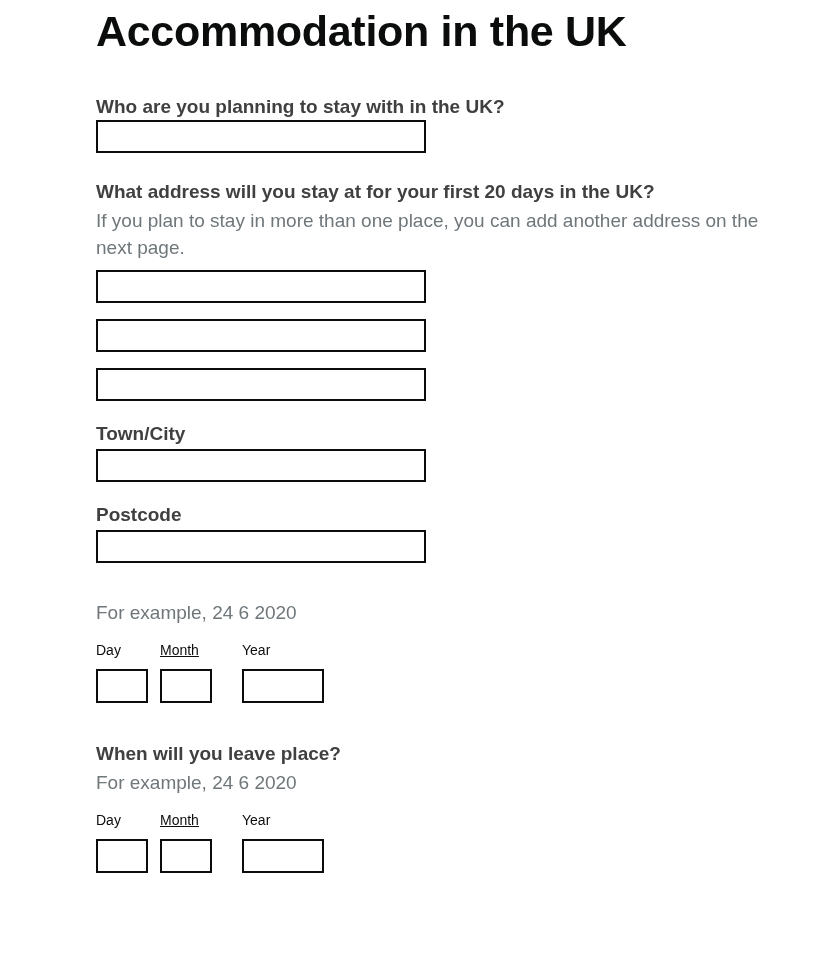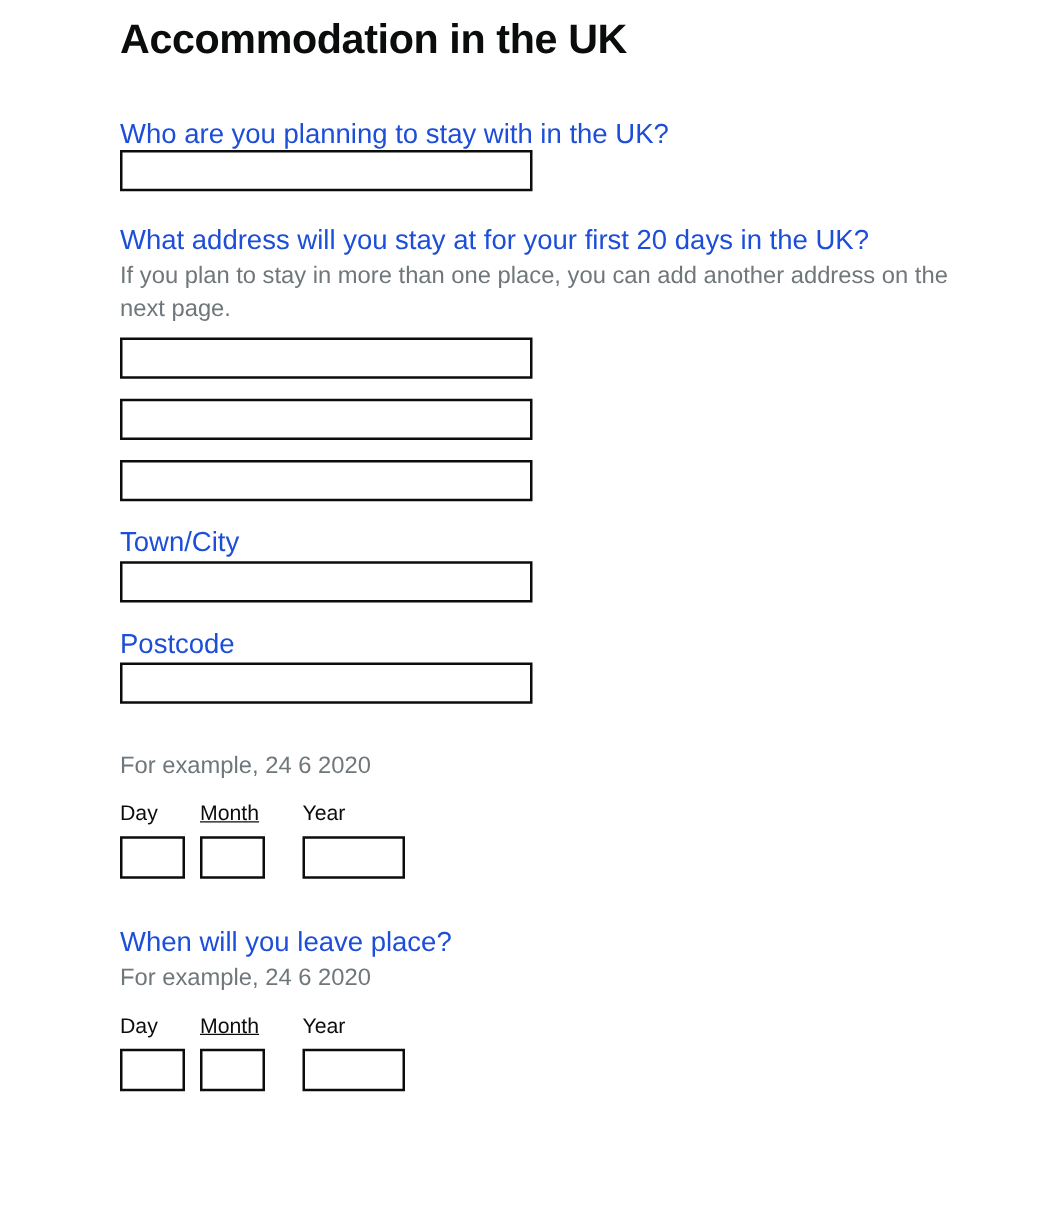--- a/index.html
+++ b/index.html
@@ -11,33 +11,33 @@
   }
   .page {
     position: relative;
     width: 834px;
     height: 964px;
     background: #ffffff;
     padding: 0 40px 0 96px;
     overflow: hidden;
   }
   h1.page-title {
-    font-size: 33px;
+    font-size: 43px;
     line-height: 38px;
     font-weight: 700;
     letter-spacing: -0.3px;
     margin: 12px 0 0 0;
   }
   .form-group { margin: 0; }
   .q-label {
     display: block;
-    font-size: 22px;
+    font-size: 19px;
     line-height: 25px;
-    font-weight: 400;
-    color: #1d4ed8;
+    font-weight: 700;
+    color: #404040;
   }
   .hint {
     font-size: 19px;
     line-height: 27px;
     color: #6f777b;
     max-width: 696px;
     margin-top: 3px;
   }
   .text-input {
     display: block;
@@ -62,21 +62,21 @@
   .sub-label + .text-input { margin-top: 3px; }
 
   .date-group { margin-top: 36px; }
   .date-group.leave { margin-top: 38px; }
   .date-row { margin-top: 13px; font-size: 0; }
   .date-col { display: inline-block; vertical-align: top; }
   .date-col.day   { width: 52px; margin-right: 12px; }
   .date-col.month { width: 52px; margin-right: 30px; text-decoration: underline; }
   .date-col.year  { width: 82px; }
   .date-label {
-    font-size: 17px;
+    font-size: 14px;
     line-height: 23px;
     color: #0b0c0c;
     white-space: nowrap;
   }
   .date-input {
     display: block;
     width: 100%;
     height: 34px;
     margin-top: 7px;
     border: 2px solid #0b0c0c;

